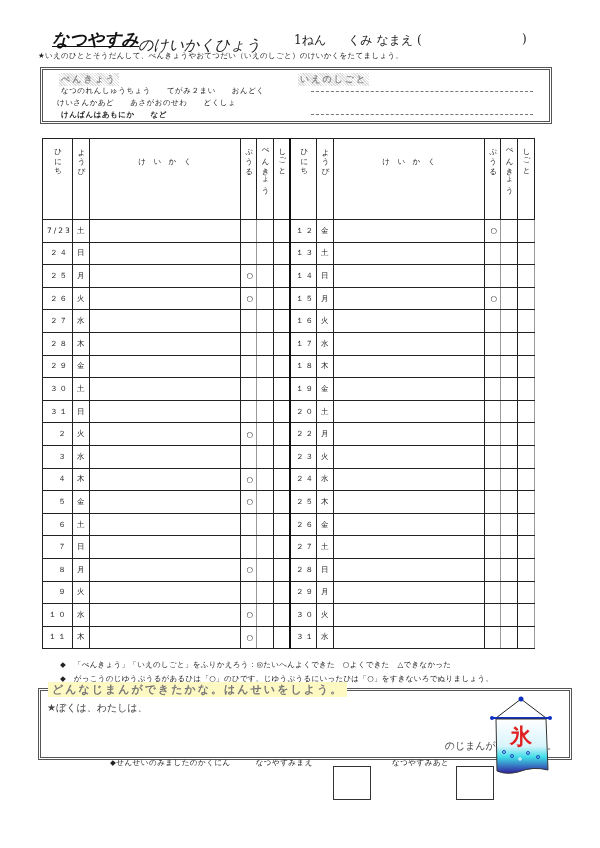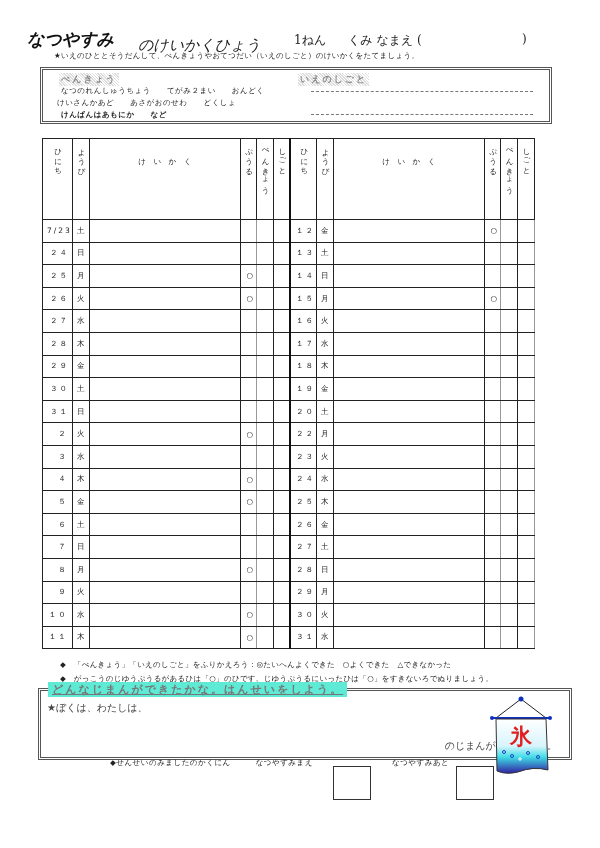--- a/index.html
+++ b/index.html
@@ -1,24 +1,24 @@
 <!DOCTYPE html>
 <html><head>
 <meta charset="utf-8">
 <style>
   html, body { margin:0; padding:0; background:#fff; }
   body { width:600px; height:848px; position:relative; overflow:hidden;
          font-family:"DejaVu Sans", sans-serif; color:#222; }
   .abs { position:absolute; }
-  .title-bold { left:27px; top:28px; font-size:17px; font-weight:bold; font-style:italic; letter-spacing:0px; color:#111; }
+  .title-bold { left:52px; top:28px; font-size:17px; font-weight:bold; font-style:italic; letter-spacing:0px; color:#111;text-decoration:underline; }
   .title-rest { left:138px; top:36px; font-size:15px; font-style:italic; color:#222; }
   .grade { left:294px; top:32px; font-size:12px; font-family:"DejaVu Serif", serif; }
   .kumi { left:348px; top:32px; font-size:12px; font-family:"DejaVu Serif", serif; }
   .paren-r { left:522px; top:32px; font-size:12px; font-family:"DejaVu Serif", serif; }
-  .intro { left:38px; top:51px; font-size:7.5px; letter-spacing:0.3px; white-space:nowrap;margin-left:16px; }
+  .intro { left:38px; top:51px; font-size:7.5px; letter-spacing:0.3px; white-space:nowrap; }
 
   .examples { left:40px; top:67px; width:512px; height:57px; border:3px double #555; box-sizing:border-box; }
   .ex-label { position:absolute; font-size:9px; font-weight:bold; color:#888;
               background: repeating-linear-gradient(45deg,#ddd 0 1px,#fff 1px 2px); padding:0 2px; letter-spacing:2px; }
   .ex-line { position:absolute; font-size:7.5px; white-space:nowrap; letter-spacing:0.5px; }
   .dash { position:absolute; border-top:1px dashed #777; height:0; }
 
   table.plan { position:absolute; left:42px; top:138px; border-collapse:collapse; table-layout:fixed; }
   table.plan td, table.plan th { border:1px solid #222; padding:0; font-weight:normal; font-size:7.5px; text-align:center; vertical-align:middle; }
   table.plan th { vertical-align:top; padding-top:4px; height:62px; }
@@ -31,21 +31,21 @@
   .col-b { width:17px; }
   .col-k { width:17px; }
   .thick-left { border-left:2.5px solid #111 !important; }
   td.gray { border-left-color:#999 !important; border-right-color:#999 !important; }
   td.daytxt { text-align:left; padding-left:4px !important; letter-spacing:2px; font-size:7px; }
   td.daytxt.r { text-align:right; padding-right:4px !important; padding-left:0 !important; }
   td.circ { text-align:left; padding-left:3px !important; font-size:8px; }
 
   .notes { left:60px; top:658px; font-size:7.5px; white-space:nowrap; line-height:14px; letter-spacing:0.3px; }
   .reflect { left:38px; top:688px; width:534px; height:72px; border:3px double #555; box-sizing:border-box; }
-  .reflect-title { position:absolute; left:48px; top:682px; font-size:11px; color:#777; background:#5eead4; padding:0 4px; letter-spacing:2px; font-weight:bold;text-decoration:underline; }
+  .reflect-title { position:absolute; left:48px; top:682px; font-size:11px; color:#777; background:#fef9c3; padding:0 4px; letter-spacing:2px; font-weight:bold; }
   .reflect-start { position:absolute; left:6px; top:10px; font-size:10px; color:#444; }
   .reflect-end { position:absolute; right:12px; top:48px; font-size:10px; color:#444; }
 
   .footer { left:110px; top:758px; font-size:7.5px; white-space:nowrap; letter-spacing:0.5px; }
   .box { position:absolute; width:38px; height:34px; border:1px solid #333; box-sizing:border-box; }
   .banner { left:488px; top:696px; width:66px; height:78px; }
 </style>
 </head>
 <body>
 

